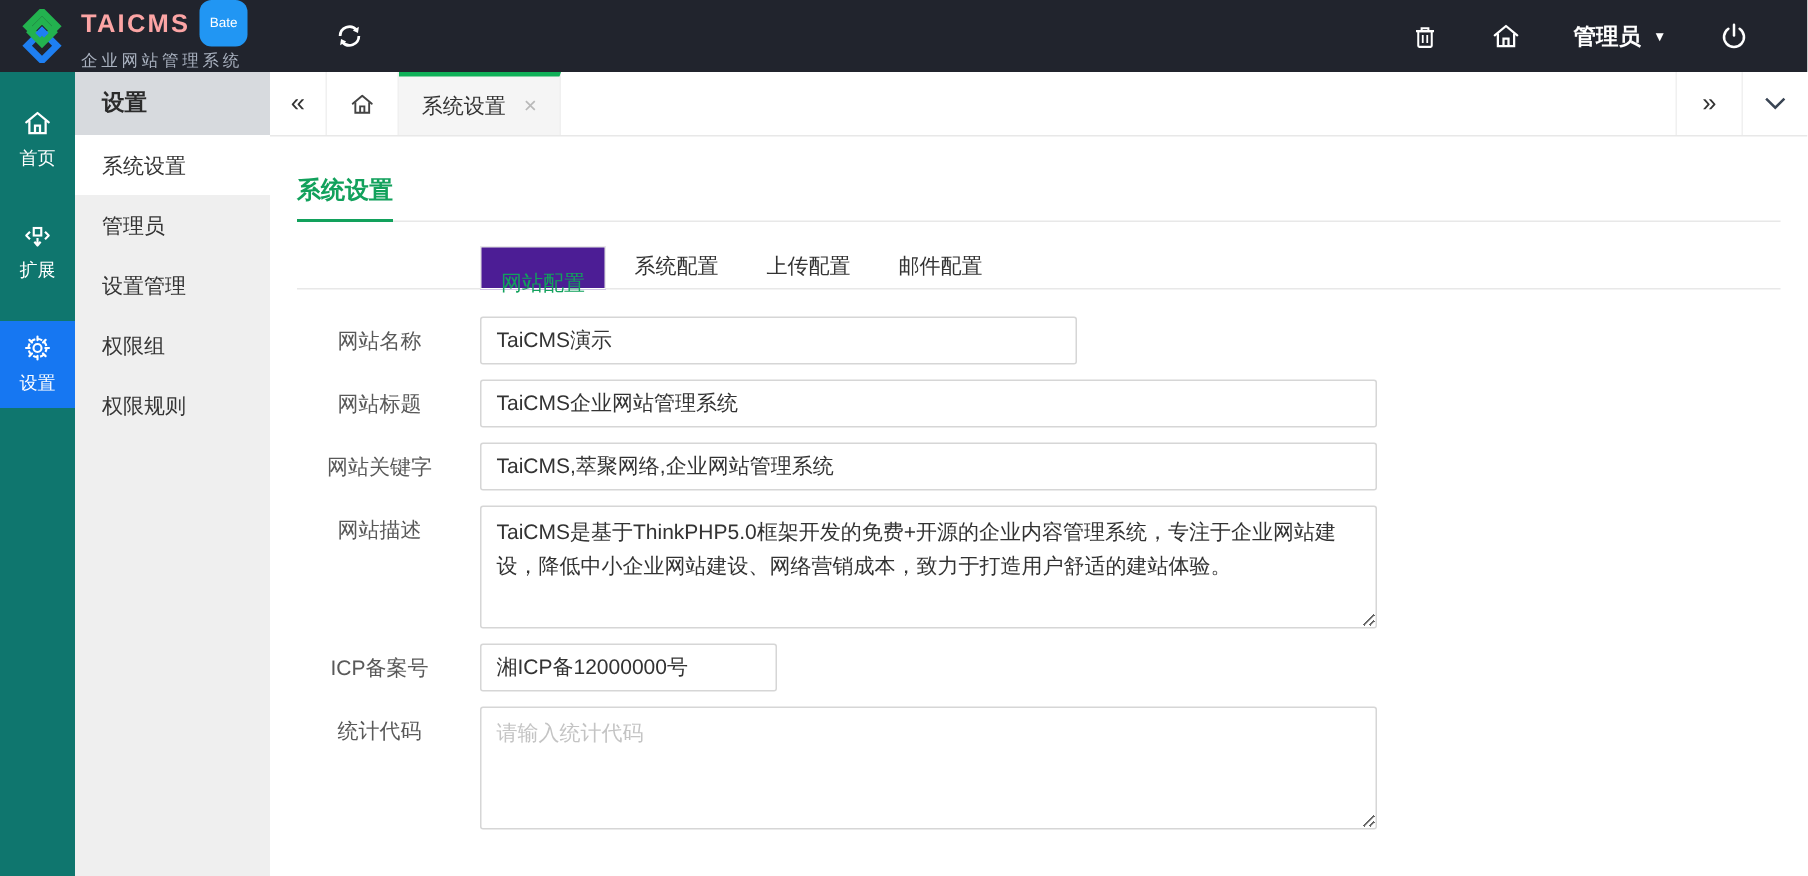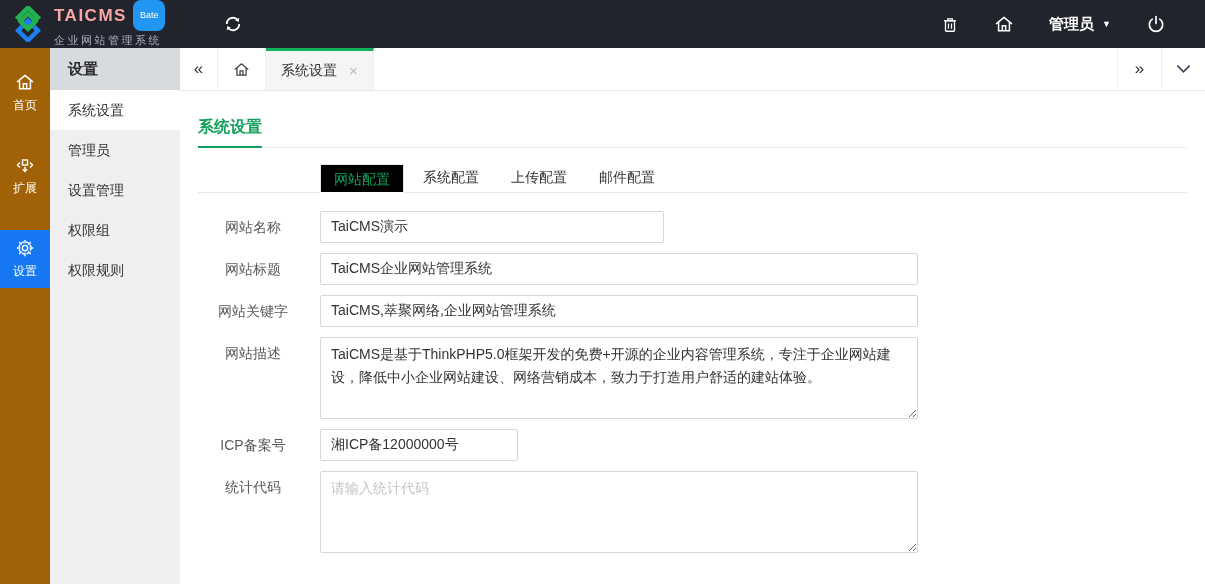--- a/index.html
+++ b/index.html
@@ -21,21 +21,21 @@
   .topbar-right { margin-left:auto; display:flex; align-items:center; padding-right:22px; }
   .top-icon-btn { width:54px; height:48px; display:flex; align-items:center; justify-content:center; cursor:pointer; }
   .admin-drop { display:flex; align-items:center; color:#fff; font-size:15px; font-weight:bold;
     cursor:pointer; padding:0 18px; height:48px; }
   .admin-caret { font-size:9px; color:#fff; margin-left:8px; }
 
   
   .frame { display:flex; height:536px; }
 
   
-  .iconbar { width:50px; background:#a16207; display:flex; flex-direction:column; padding-top:16px; flex-shrink:0;gap:8px; }
+  .iconbar { width:50px; background:#0f766e; display:flex; flex-direction:column; padding-top:16px; flex-shrink:0; }
   .nav-item { display:flex; flex-direction:column; align-items:center; justify-content:center;
     height:58px; margin-bottom:17px; cursor:pointer; color:#fff; }
   .nav-item .nav-label { font-size:12px; margin-top:5px; }
   .nav-item.active { background:#1677f2; }
 
   
   .submenu { width:130px; background:#efefef; flex-shrink:0; }
   .submenu-title { height:42px; line-height:42px; padding-left:18px; background:#d7dade;
     font-size:15px; font-weight:bold; color:#2b2b2b; }
   .submenu-item { height:40px; line-height:40px; padding-left:18px; font-size:14px; color:#333; cursor:pointer; }
@@ -56,33 +56,33 @@
   .tb-right, .tb-collapse { width:44px; border-left:1px solid #f0f0f0; font-size:17px; color:#333; }
 
   
   .content { padding:26px 18px 0 18px; flex:1; }
   .title-wrap { border-bottom:1px solid #e8e8e8; }
   .page-title { display:inline-block; color:#12a15c; font-size:16px; font-weight:bold;
     padding-bottom:8px; border-bottom:2px solid #12a15c; margin-bottom:-1px; }
   .ctabs { display:flex; align-items:flex-end; border-bottom:1px solid #e8e8e8; margin-top:15px;
     padding-left:122px; }
   .ctab { line-height:28px; height:29px; font-size:14px; color:#333; margin-right:32px; cursor:pointer; }
-  .ctab.active { background:#000000; border:1px solid #e8e8e8; border-bottom:1px solid #fff;
-    margin-bottom:-1px; padding:0 13px; color:#12a15c; margin-right:19px; }
+  .ctab.active { background:#4c1d95; border:1px solid #e8e8e8; border-bottom:1px solid #fff;
+    margin-bottom:-1px; padding:9px 13px; color:#12a15c; margin-right:19px; }
 
   
   .form { margin-top:18px; }
   .form-row { display:flex; align-items:flex-start; margin-bottom:10px; }
   .form-label { width:110px; text-align:center; margin-right:12px; line-height:32px;
     font-size:14px; color:#595959; flex-shrink:0; }
   .inp { height:32px; border:1px solid #d6d6d6; border-radius:2px; padding:0 10px;
     font-size:14px; color:#333; font-family:"Liberation Sans","DejaVu Sans",sans-serif; outline:none; }
   .ta { border:1px solid #d6d6d6; border-radius:2px; padding:5px 10px; font-size:14px; color:#333;
     line-height:1.65; font-family:"Liberation Sans","DejaVu Sans",sans-serif; outline:none; resize:both; }
-  .w400 { width:344px; } .w600 { width:598px; } .w200 { width:198px; }
+  .w400 { width:398px; } .w600 { width:598px; } .w200 { width:198px; }
   .h80 { height:82px; }
   .ta::placeholder, .inp::placeholder { color:#c4c4c4; }
 
   svg { display:block; }
 </style>
 </head>
 <body>
 
 <div class="topbar">
   <div class="logo-area">

